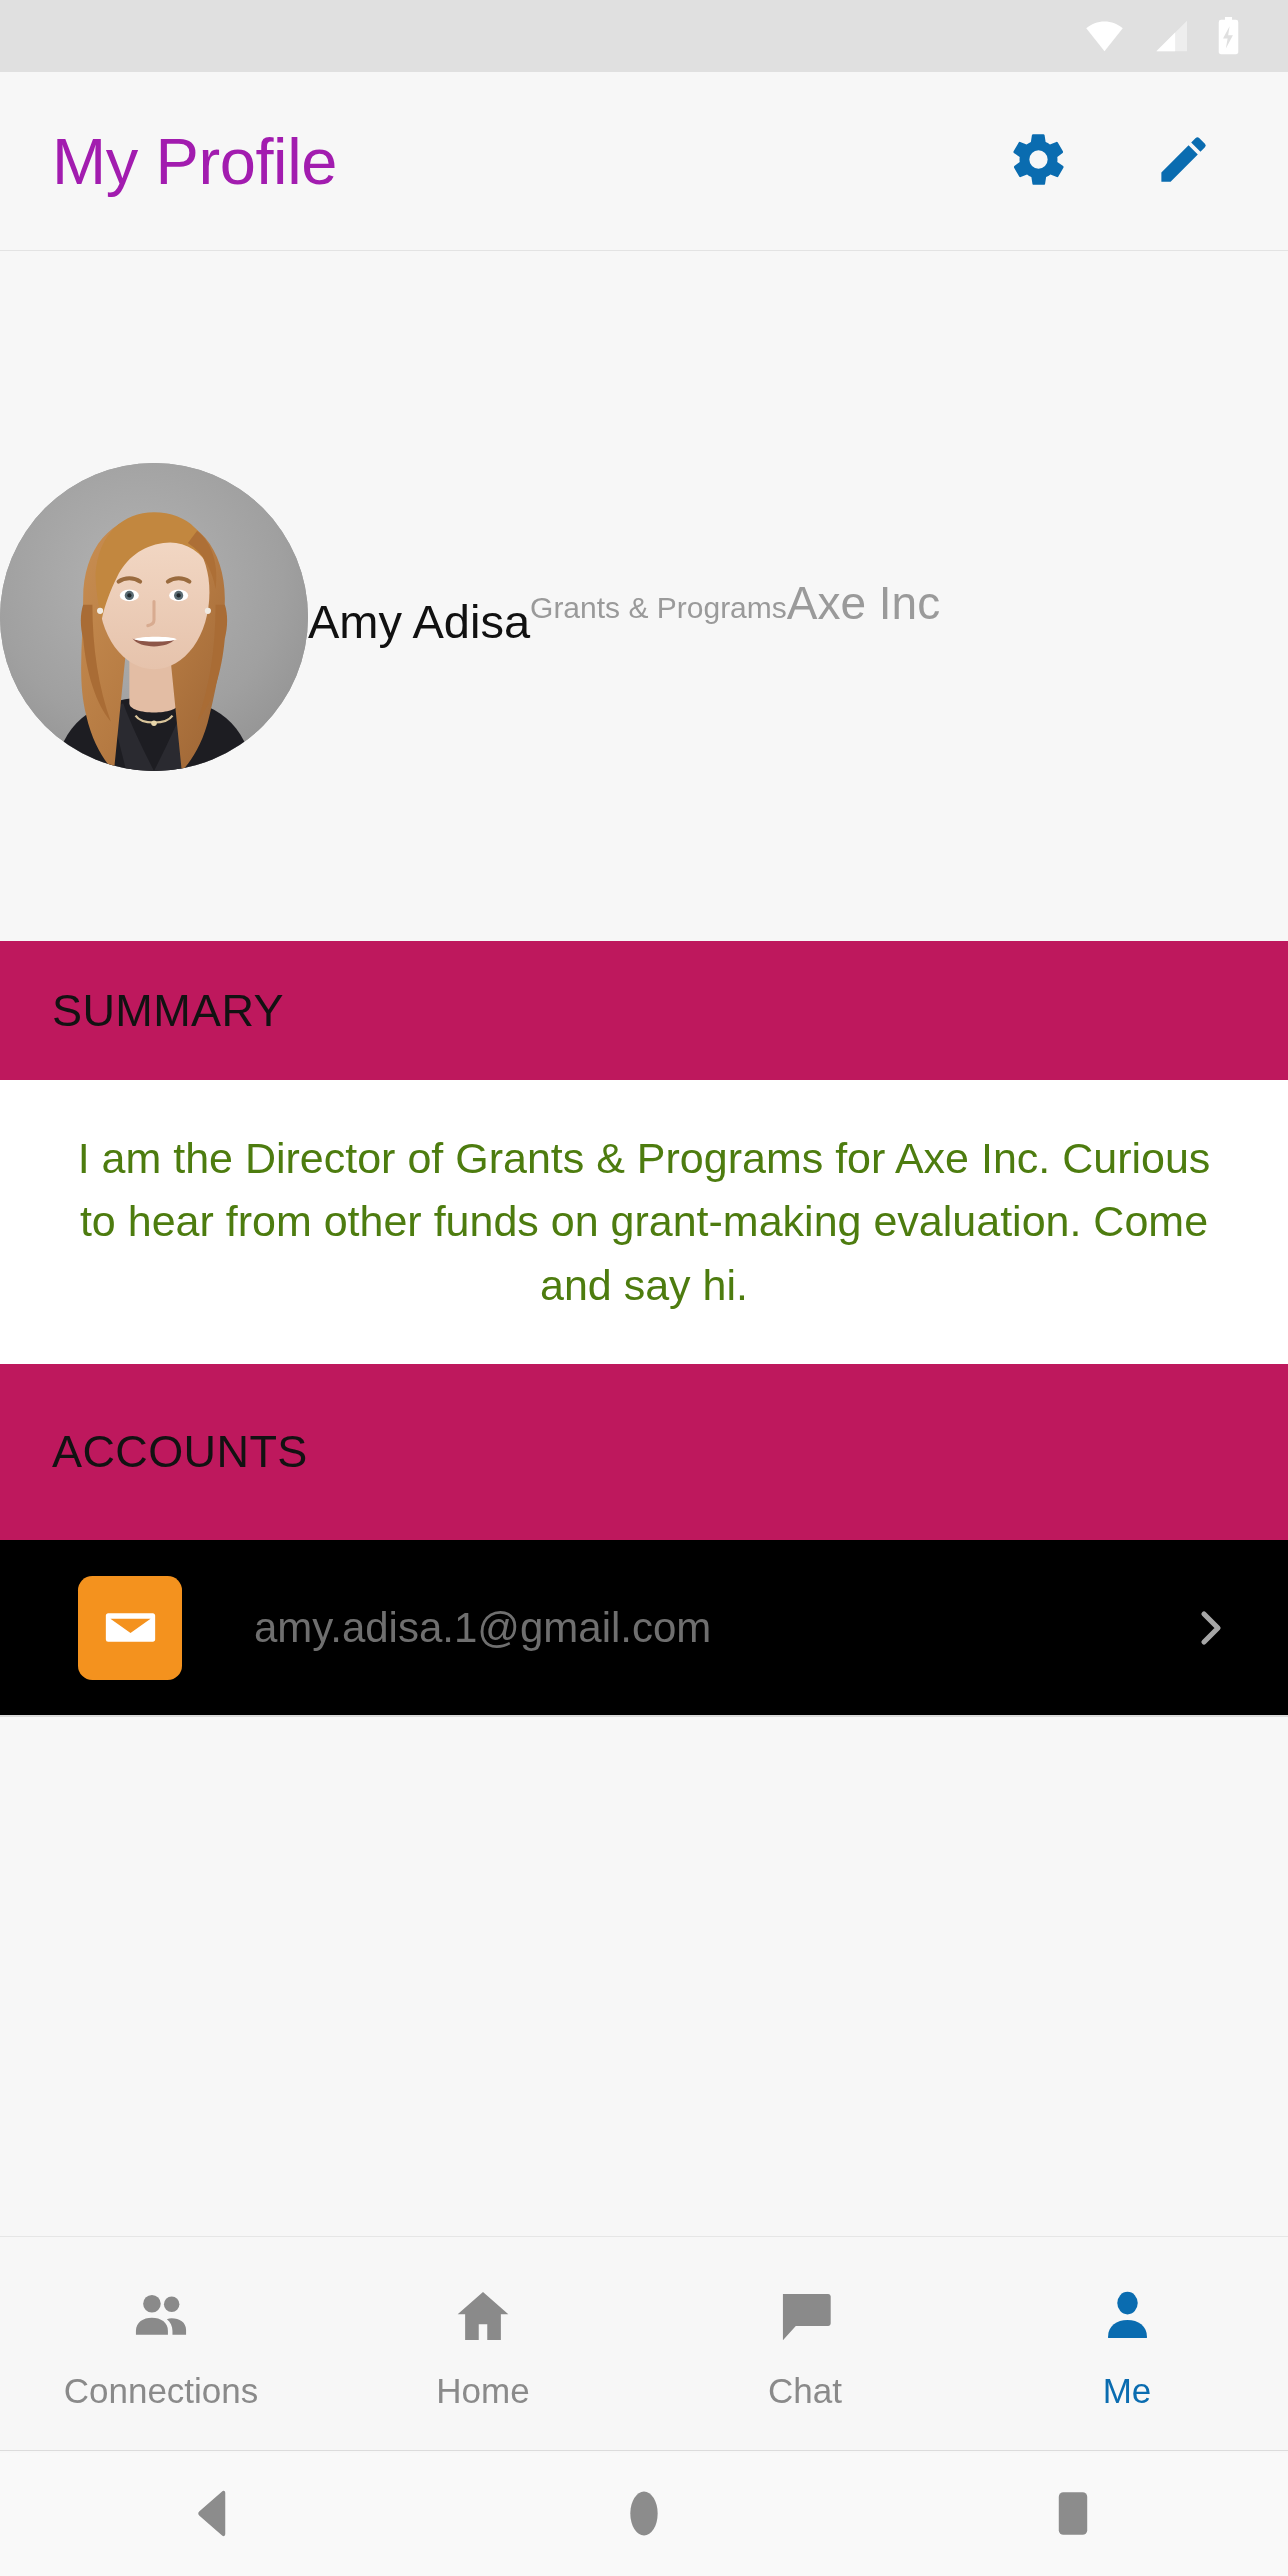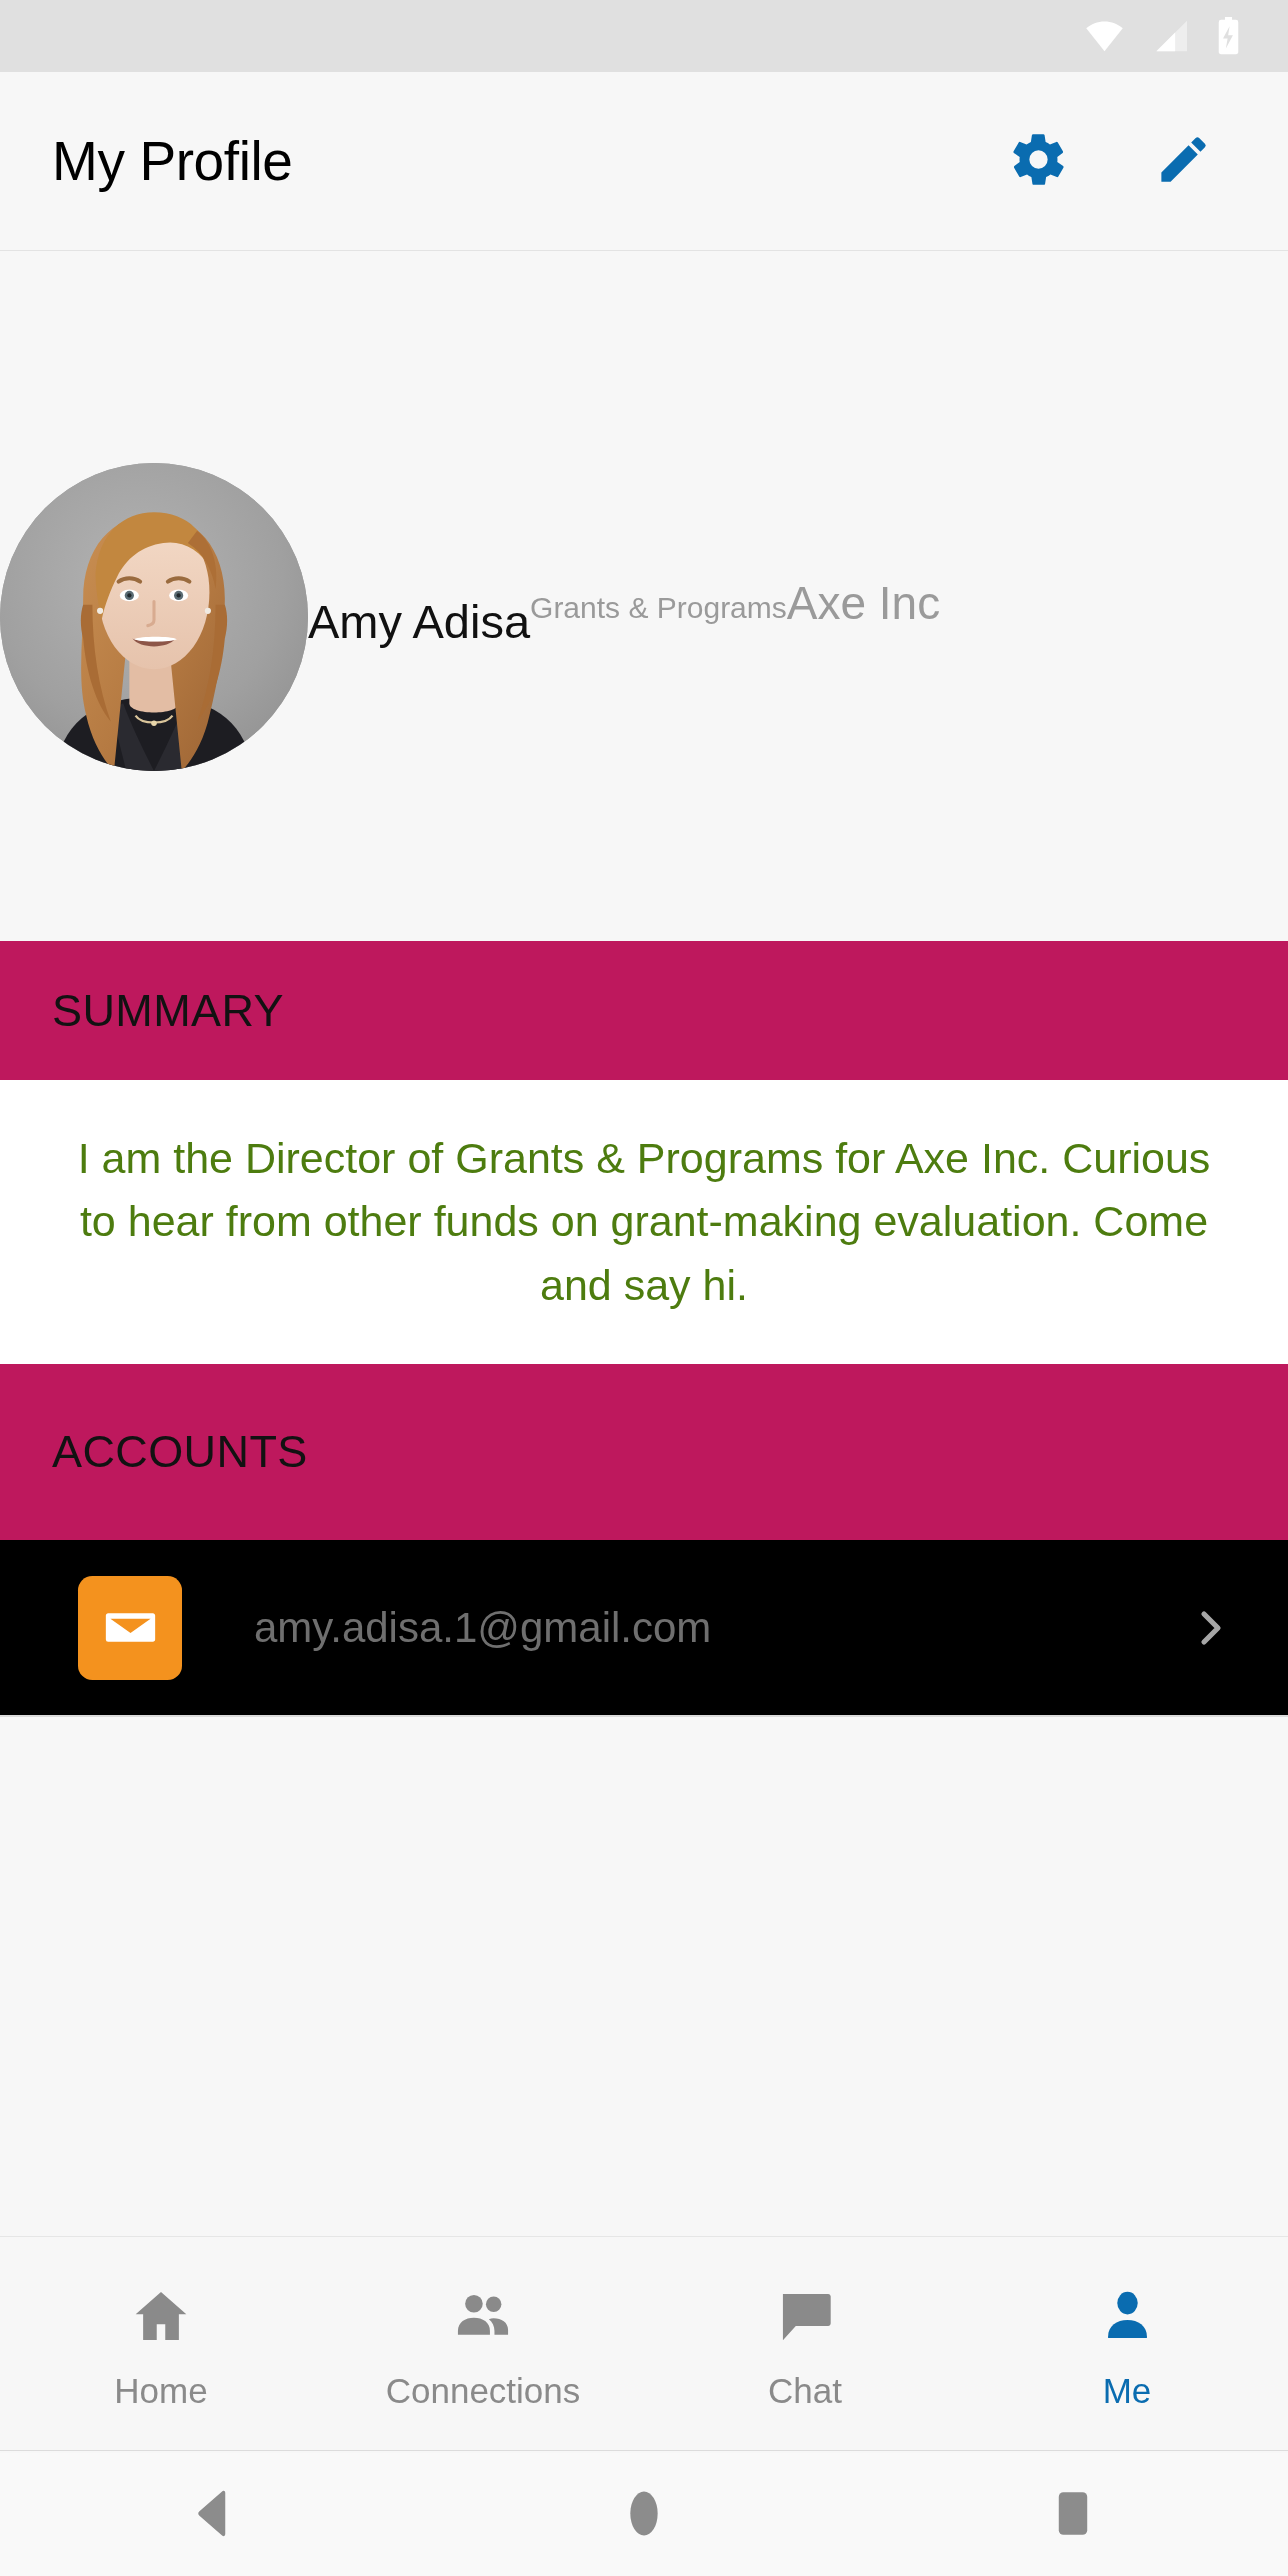--- a/index.html
+++ b/index.html
@@ -22,21 +22,21 @@
 
   
   .appbar {
     position:absolute; top:72px; left:0; width:1288px; height:179px;
     background:#f7f7f7;
     border-bottom:1.8px solid #e3e3e3;
     display:flex; align-items:center;
   }
   .appbar-title {
     margin-left:52px;
-    font-size:55px; font-weight:400; color:#000000;
+    font-size:65px; font-weight:400; color:#a21caf;
     letter-spacing:-0.4px;
   }
   .appbar-actions {
     margin-left:auto; display:flex; align-items:center; gap:64px; margin-right:64px;
   }
   .icon-btn {
     width:81px; height:81px; display:flex; align-items:center; justify-content:center;
     background:transparent; border:none; cursor:pointer;
   }
 
@@ -275,36 +275,36 @@
     </span>
   </div>
 
   <div class="filler"></div>
 
   <div class="tabbar">
 
     <div class="tab">
       <span class="tab-icon">
         <svg width="64" height="64" viewBox="0 0 24 24" fill="#8a8a8a">
-          <path d="M12 3 2.5 11.3h2.8V21h5.1v-5.9h3.2V21h5.1v-9.7h2.8L12 3z"></path>
-        </svg>
-      </span>
-      <span class="tab-label">Home</span>
-    </div>
-
-    <div class="tab">
-      <span class="tab-icon">
-        <svg width="64" height="64" viewBox="0 0 24 24" fill="#8a8a8a">
           <circle cx="8.6" cy="7.4" r="3.3"></circle>
           <circle cx="16" cy="7.6" r="2.9"></circle>
           <path d="M2.6 17.6c0-3.2 2.7-4.9 6-4.9s6 1.7 6 4.9V19H2.6v-1.4z"></path>
           <path d="M16 12.8c2.9 0 5.4 1.5 5.4 4.4V19h-5.1v-1.4c0-1.9-.8-3.4-2.1-4.4.6-.3 1.2-.4 1.8-.4z"></path>
         </svg>
       </span>
       <span class="tab-label">Connections</span>
+    </div>
+
+    <div class="tab">
+      <span class="tab-icon">
+        <svg width="64" height="64" viewBox="0 0 24 24" fill="#8a8a8a">
+          <path d="M12 3 2.5 11.3h2.8V21h5.1v-5.9h3.2V21h5.1v-9.7h2.8L12 3z"></path>
+        </svg>
+      </span>
+      <span class="tab-label">Home</span>
     </div>
 
 
     <div class="tab">
       <span class="tab-icon">
         <svg width="63" height="63" viewBox="0 0 24 24" fill="#8a8a8a">
           <path d="M3.4 3.4h17.2c.6 0 1 .5 1 1v10.2c0 .6-.4 1-1 1H8.3L3.4 21V3.4z"></path>
         </svg>
       </span>
       <span class="tab-label">Chat</span>

